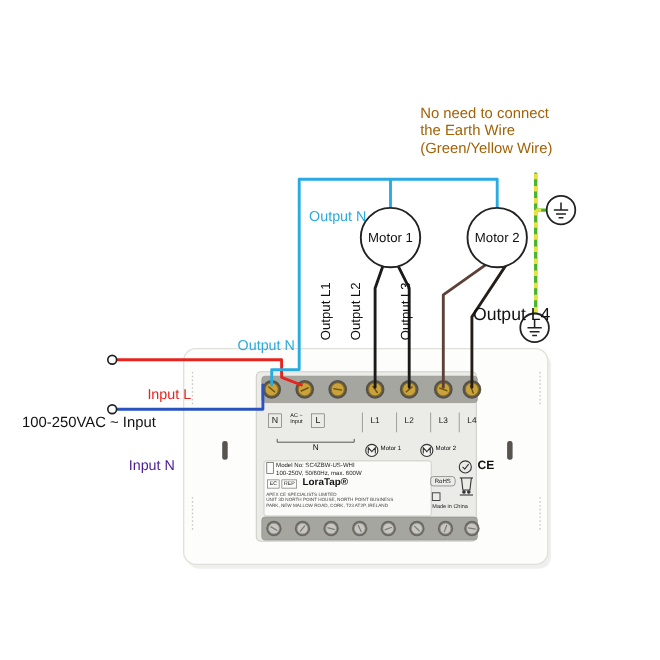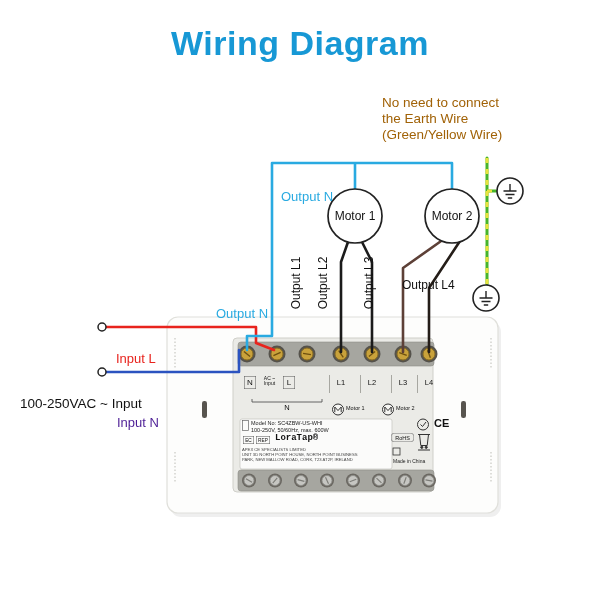--- a/index.html
+++ b/index.html
@@ -172,58 +172,57 @@
       </g>
     </g>
     <g fill="#fff" stroke="#222">
       <circle cx="486" cy="298" r="13" stroke-width="1.6"></circle>
       <g stroke-width="1.4" fill="none">
         <path d="M486,291 V298 M479.5,298 H492.5 M481.5,301.5 H490.5 M483.8,305 H488.2"></path>
       </g>
     </g>
   </svg>
 
-  <div class="lbl title">Wiring Diagram</div>
   <div class="lbl note pre">No need to connect
 the Earth Wire
 (Green/Yellow Wire)</div>
 
   <div class="lbl cyan lab13" style="left:281px;top:141px;">Output N</div>
   <div class="lbl cyan lab13" style="left:216px;top:258px;">Output N</div>
 
   <div class="lbl motorlab" style="left:325px;top:209px;">Motor 1</div>
   <div class="lbl motorlab" style="left:422px;top:209px;">Motor 2</div>
 
   <div class="vlabel" style="left:264px;top:276px;">Output L1</div>
   <div class="vlabel" style="left:291px;top:276px;">Output L2</div>
   <div class="vlabel" style="left:337px;top:276px;">Output L3</div>
-  <div class="lbl" style="left:402px;top:278px;font-size:12px;">Output L4</div>
-
-  <div class="lbl red lab13" style="left:116px;top:303px;text-align:center;">Input L</div>
-  <div class="lbl lab13" style="left:20px;top:348px;font-size:13.5px;">100-250VAC ~ Input</div>
+  <div class="lbl" style="left:402px;top:278px;font-size:16px;padding-left:28px;">Output L4</div>
+
+  <div class="lbl red lab13" style="left:134px;top:303px;text-align:center;">Input L</div>
+  <div class="lbl lab13" style="left:20px;top:328px;font-size:13.5px;">100-250VAC ~ Input</div>
   <div class="lbl blue lab13" style="left:117px;top:367px;">Input N</div>
 
   <div class="lbl box sc" style="left:244px;top:376px;width:24px;height:26px;font-size:16px;line-height:24px;">N</div>
   <div class="lbl sc pre" style="left:256px;top:375px;width:54px;text-align:center;font-size:10px;line-height:11px;">AC ~
 Input</div>
   <div class="lbl box sc" style="left:283px;top:376px;width:24px;height:26px;font-size:16px;line-height:24px;">L</div>
   <div class="lbl sc" style="left:333px;top:378px;width:32px;text-align:center;font-size:15px;">L1</div>
   <div class="lbl sc" style="left:364px;top:378px;width:32px;text-align:center;font-size:15px;">L2</div>
   <div class="lbl sc" style="left:395px;top:378px;width:32px;text-align:center;font-size:15px;">L3</div>
   <div class="lbl sc" style="left:421px;top:378px;width:32px;text-align:center;font-size:15px;">L4</div>
   <div class="lbl sc" style="left:279px;top:403px;width:32px;text-align:center;font-size:15px;">N</div>
 
   <div class="lbl sc" style="left:346px;top:405px;font-size:11px;">Motor 1</div>
   <div class="lbl sc" style="left:396px;top:405px;font-size:11px;">Motor 2</div>
 
   <div class="lbl sc" style="left:251px;top:420px;font-size:11px;color:#222;">Model No: SC4ZBW-US-WHI</div>
   <div class="lbl sc" style="left:251px;top:427px;font-size:11px;color:#222;">100-250V, 50/60Hz, max. 600W</div>
   <div class="lbl box sc" style="left:243px;top:436px;width:22px;height:16px;font-size:9.5px;line-height:14px;border-width:1.4px;">EC</div>
   <div class="lbl box sc" style="left:256px;top:436px;width:28px;height:16px;font-size:9.5px;line-height:14px;border-width:1.4px;">REP</div>
-  <div class="lbl" style="left:275px;top:433px;font-size:9px;font-weight:bold;color:#111;font-family:Liberation Mono, monospace;">LoraTap®</div>
+  <div class="lbl" style="left:275px;top:433px;font-size:9px;font-weight:bold;color:#111;">LoraTap®</div>
   <div class="lbl sc pre" style="left:242px;top:447px;width:300px;font-size:8.4px;line-height:9.8px;color:#444;white-space:pre-line;">APEX CE SPECIALISTS LIMITED
 UNIT 3D NORTH POINT HOUSE, NORTH POINT BUSINESS
 PARK, NEW MALLOW ROAD, CORK, T23 AT2P, IRELAND</div>
   <div class="lbl" style="left:394px;top:417px;font-size:11px;font-weight:bold;margin-left:40px;">CE</div>
   <div class="lbl box sc" style="left:391px;top:433px;width:46px;height:18px;font-size:11px;line-height:16px;border-width:1.5px;border-radius:6px;">RoHS</div>
   <div class="lbl sc" style="left:393px;top:458px;font-size:10px;color:#222;">Made in China</div>
 
 </div>
 
 </body></html>

